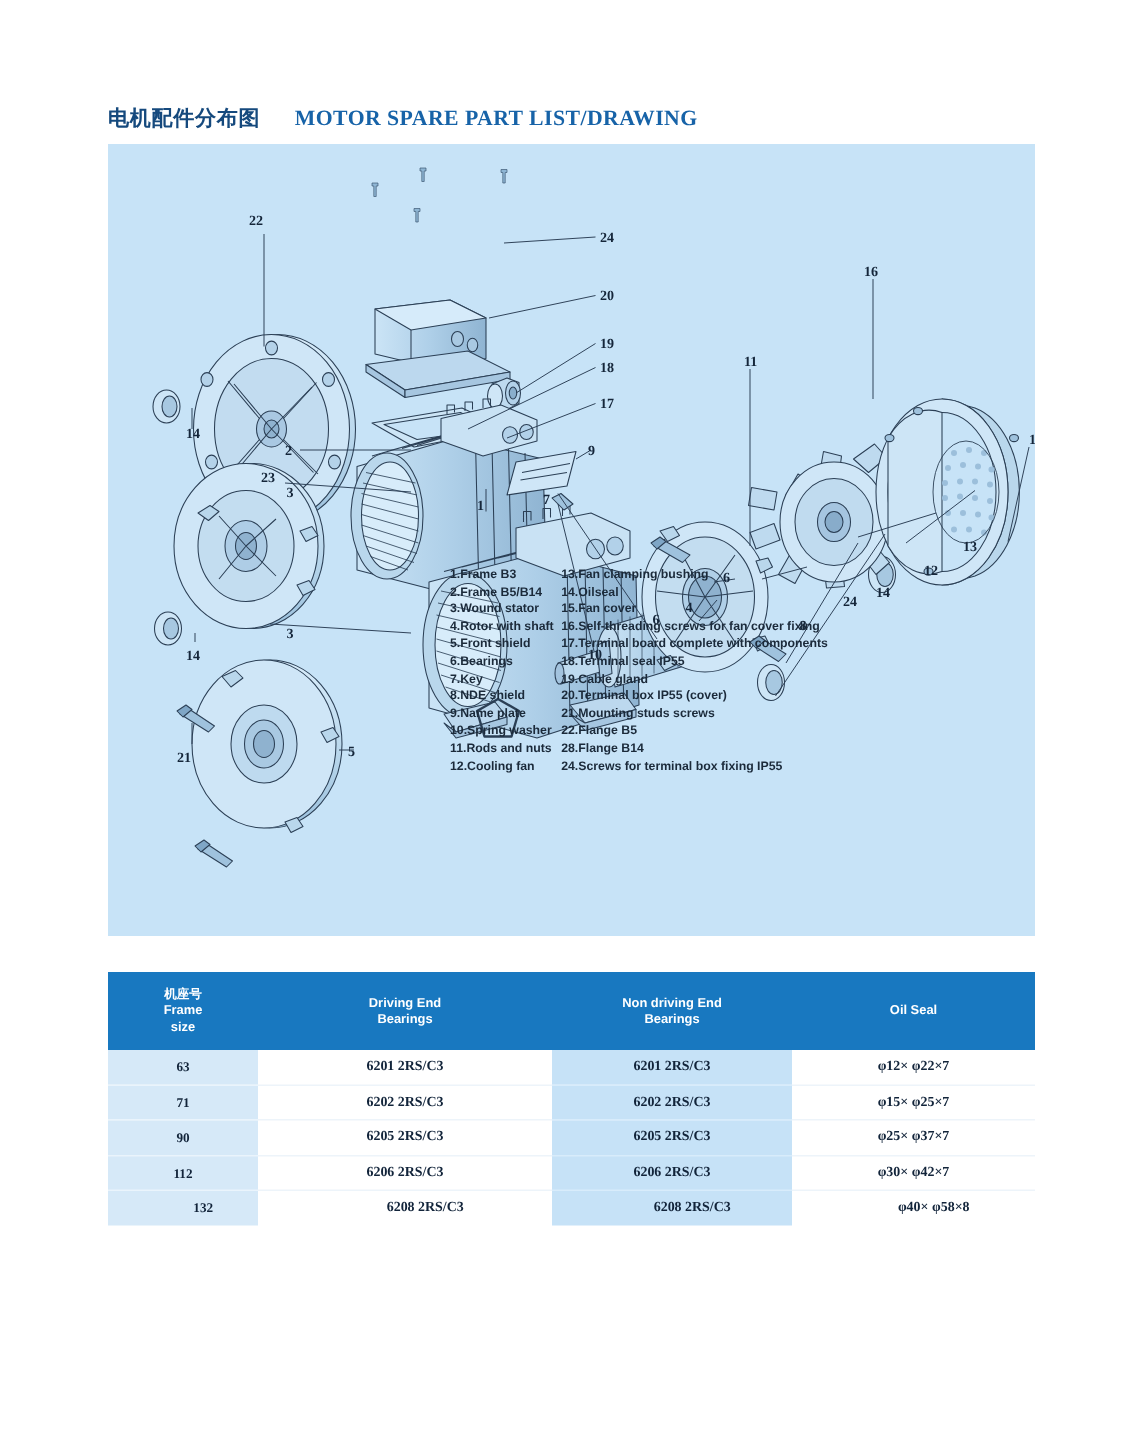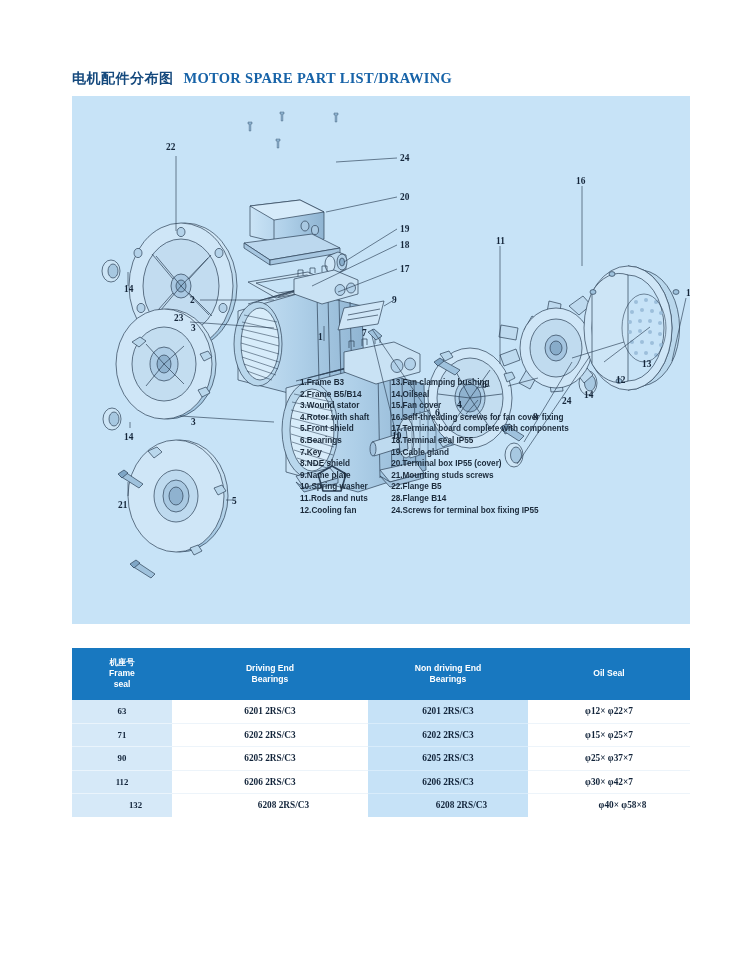--- a/index.html
+++ b/index.html
@@ -15,21 +15,21 @@
     overflow: hidden;
   }
 
   
   .title-row {
     position: absolute;
     left: 72px;
     top: 70px;
     display: flex;
     align-items: baseline;
-    gap: 10px;
+    gap: 23px;
     white-space: nowrap;
   }
   .title-cn {
     font-family: "DejaVu Sans", sans-serif;
     font-size: 14px;
     font-weight: 700;
     color: #15497d;
     letter-spacing: 0.5px;
   }
   .title-en {
@@ -51,21 +51,21 @@
   }
 
   .diagram-svg { display:block; width:100%; height:100%; }
 
   
   .legend {
     position: absolute;
     left: 300px;
     top: 377px;
     display: flex;
-    gap: 22px;
+    gap: 5px;
     font-family: "Liberation Sans", sans-serif;
     font-size: 8.2px;
     font-weight: 700;
     color: #1b2a3a;
     line-height: 11.6px;
   }
   .legend ul { list-style: none; margin: 0; padding: 0; }
   .legend li { white-space: nowrap; }
 
   
@@ -546,21 +546,21 @@
       <col class="col-frame">
         <col class="col-de">
         <col class="col-nde">
         <col class="col-oil">
     </colgroup>
     <thead>
       <tr>
         <th>
           <span class="cn">机座号</span>
           <span class="en">Frame</span>
-          <span class="en">seal</span>
+          <span class="en">size</span>
         </th>
         <th>
           <span class="en">Driving End</span>
           <span class="en">Bearings</span>
         </th>
         <th>
           <span class="en">Non driving End</span>
           <span class="en">Bearings</span>
         </th>
         <th>

